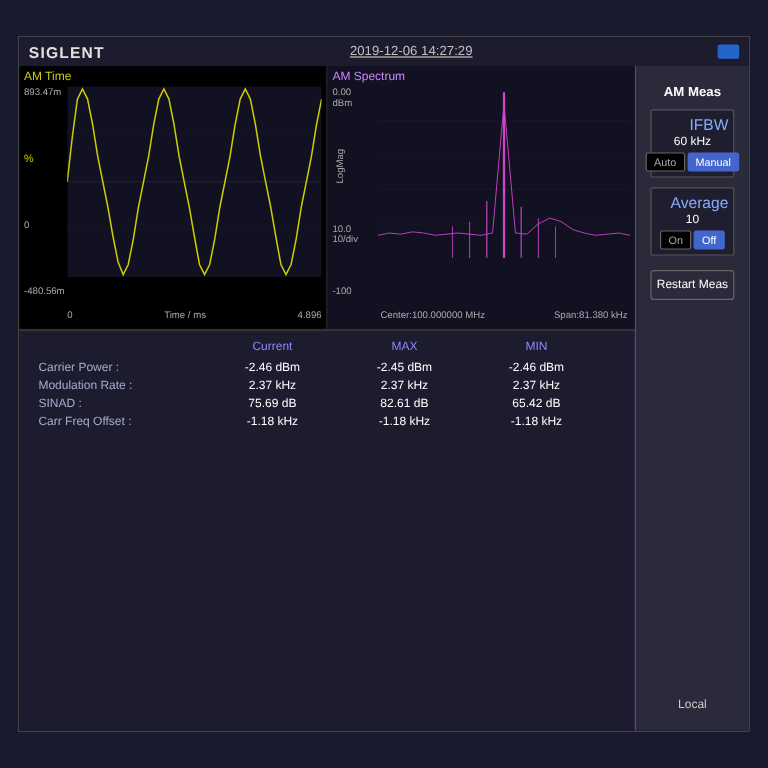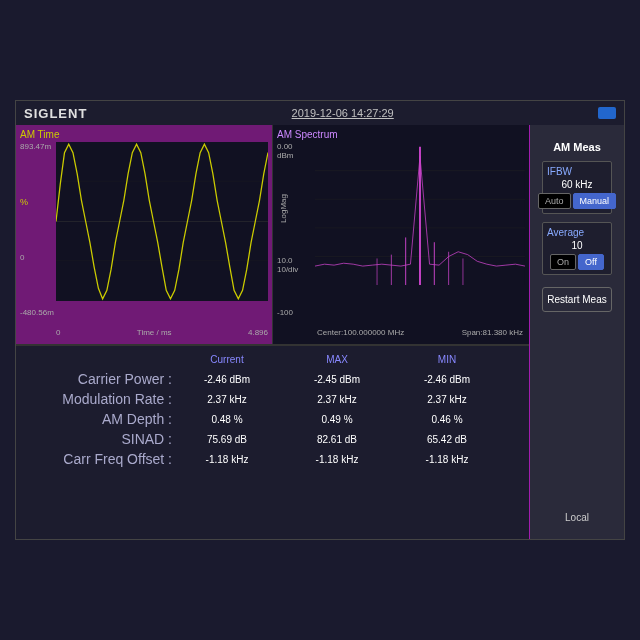--- a/index.html
+++ b/index.html
@@ -8,21 +8,21 @@
       height: 640px;
       background: #1a1a2e;
       font-family: Arial, sans-serif;
       overflow: hidden;
       display: flex;
       align-items: center;
       justify-content: center;
     }
     .screen {
       width: 610px;
-      height: 440px;
+      height: 580px;
       background: #1c1c2e;
       border: 1px solid #444;
       display: flex;
       flex-direction: column;
       position: relative;
     }
     
     .header {
       display: flex;
       align-items: center;
@@ -66,21 +66,21 @@
       display: flex;
       height: 220px;
       border-bottom: 1px solid #333;
     }
     
     .chart-time {
       flex: 1;
       border-right: 1px solid #333;
       position: relative;
       padding: 4px;
-      background: #701a75;
+      background: #000000;
     }
     .chart-title {
       font-size: 10px;
       margin-bottom: 2px;
     }
     .chart-title-am { color: #cccc00; }
     .chart-title-spectrum { color: #cc88ff; }
     
     .chart-spectrum {
       flex: 1;
@@ -110,23 +110,22 @@
       font-size: 10px;
       text-align: center;
     }
     .table-row-data {
       display: flex;
       margin-bottom: 4px;
       align-items: center;
     }
     .row-label {
       color: #aaaacc;
-      font-size: 14px;
+      font-size: 10px;
       width: 140px;
-      text-align: right;
     }
     .row-value {
       color: #ffffff;
       font-size: 10px;
       width: 110px;
       text-align: center;
     }
     
     .right-panel {
       width: 95px;
@@ -146,22 +145,22 @@
     }
     .panel-section {
       background: #1e1e2e;
       border: 1px solid #555;
       border-radius: 2px;
       padding: 4px;
       margin-bottom: 4px;
     }
     .section-label {
       color: #88aaff;
-      font-size: 10px;
-      text-align: left;
+      font-size: 13px;
+      text-align: right;
       margin-bottom: 2px;
     }
     .section-value {
       color: #ffffff;
       font-size: 10px;
       text-align: center;
       margin-bottom: 3px;
     }
     .toggle-row {
       display: flex;
@@ -311,26 +310,20 @@
       <div class="row-value">-2.45 dBm</div>
       <div class="row-value">-2.46 dBm</div>
     </div>
             <div class="table-row-data">
       <div class="row-label">Modulation Rate :</div>
       <div class="row-value">2.37 kHz</div>
       <div class="row-value">2.37 kHz</div>
       <div class="row-value">2.37 kHz</div>
     </div>
             <div class="table-row-data">
-      <div class="row-label">AM Depth :</div>
-      <div class="row-value">0.48 %</div>
-      <div class="row-value">0.49 %</div>
-      <div class="row-value">0.46 %</div>
-    </div>
-            <div class="table-row-data">
       <div class="row-label">SINAD :</div>
       <div class="row-value">75.69 dB</div>
       <div class="row-value">82.61 dB</div>
       <div class="row-value">65.42 dB</div>
     </div>
             <div class="table-row-data">
       <div class="row-label">Carr Freq Offset :</div>
       <div class="row-value">-1.18 kHz</div>
       <div class="row-value">-1.18 kHz</div>
       <div class="row-value">-1.18 kHz</div>

